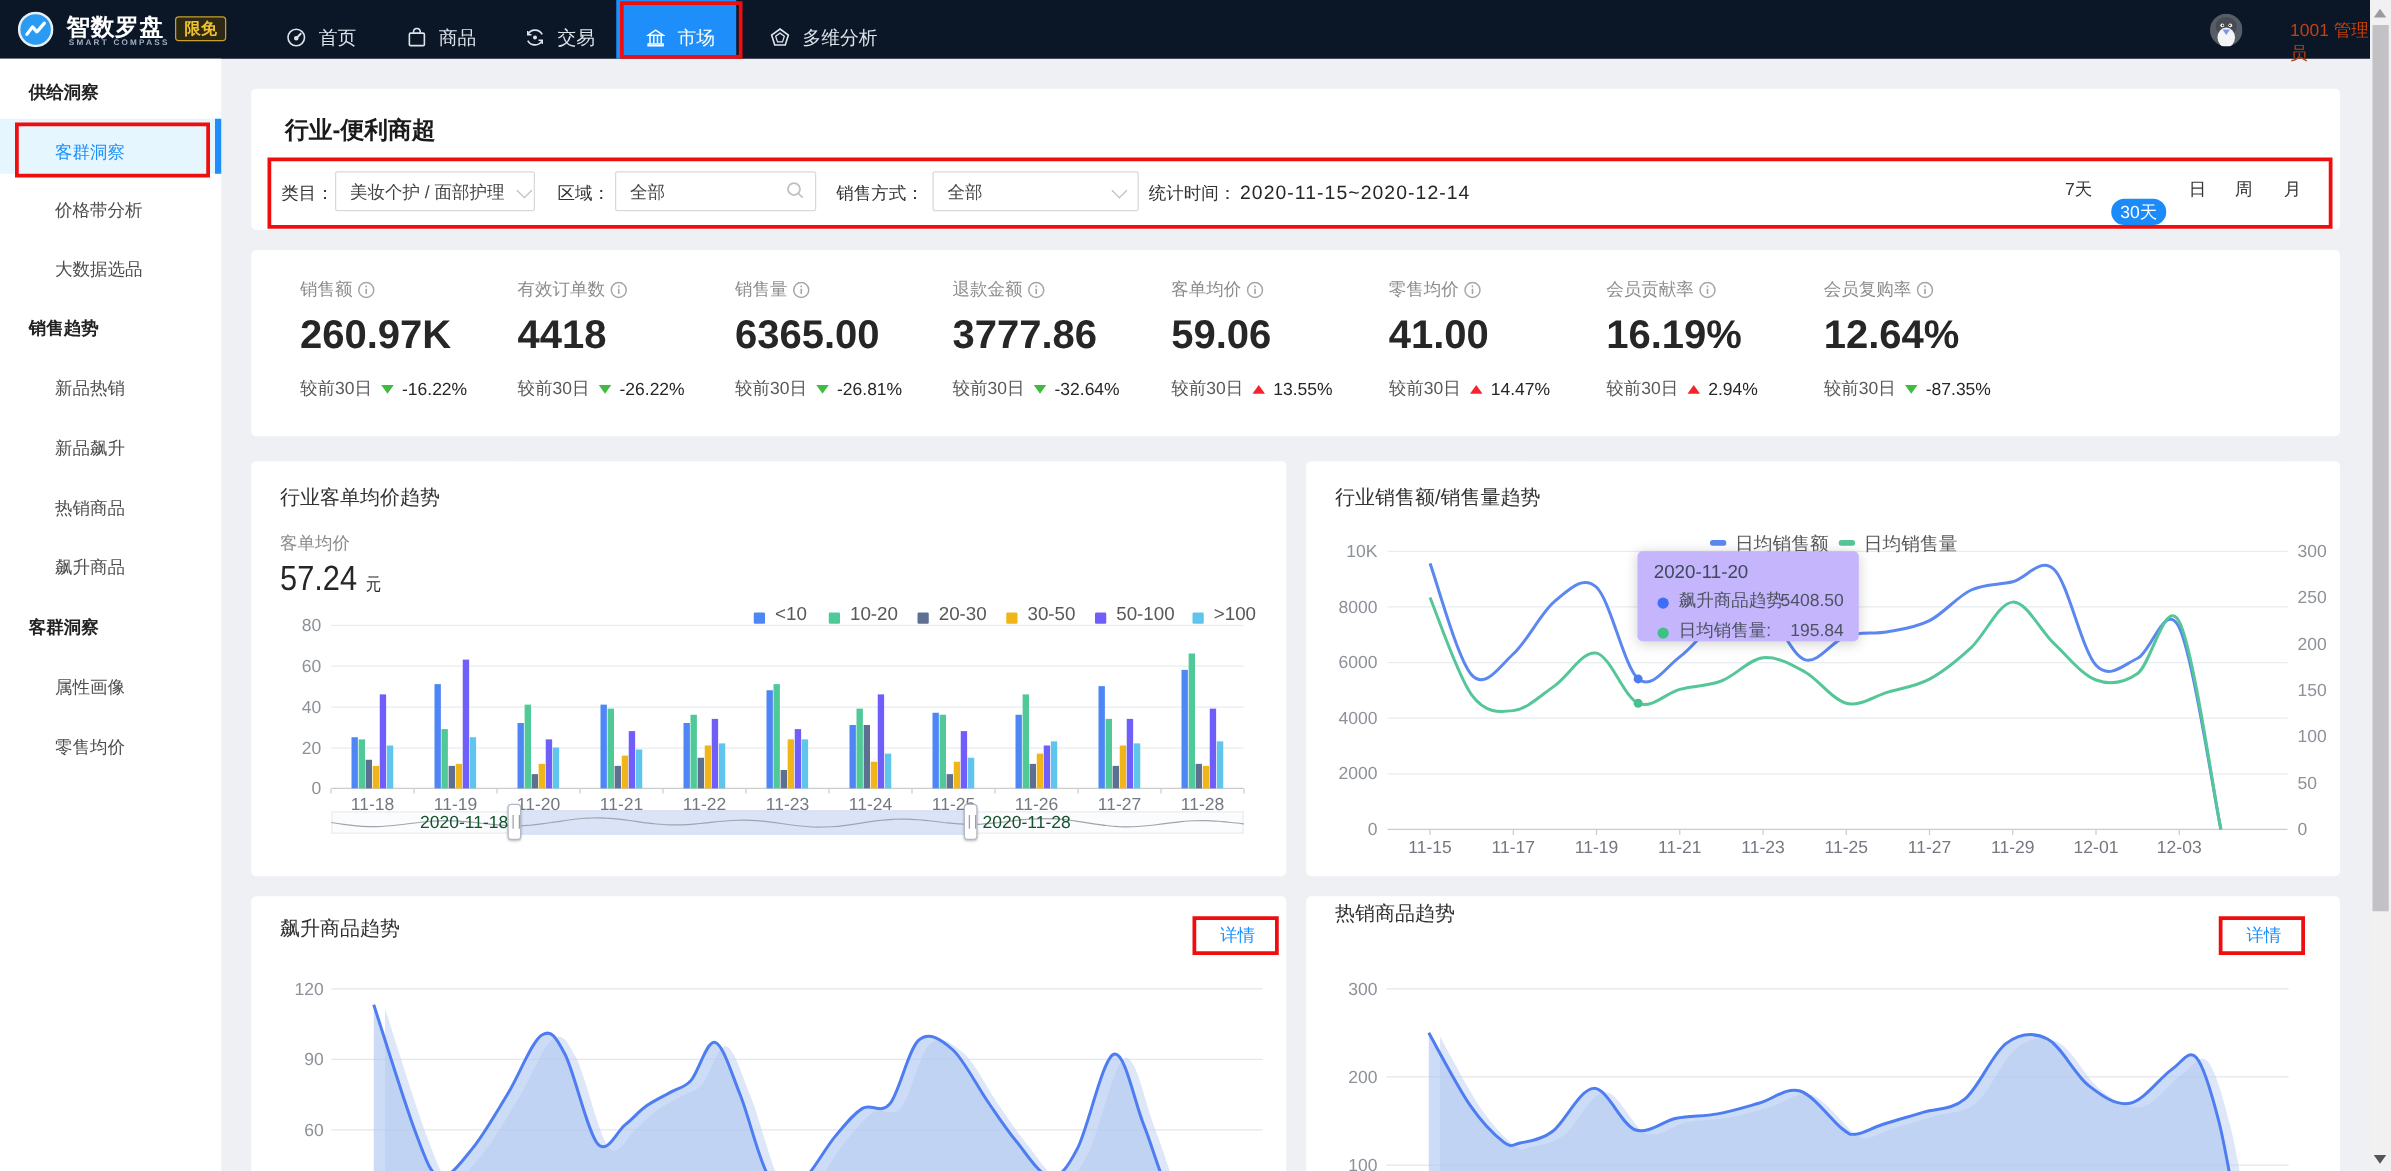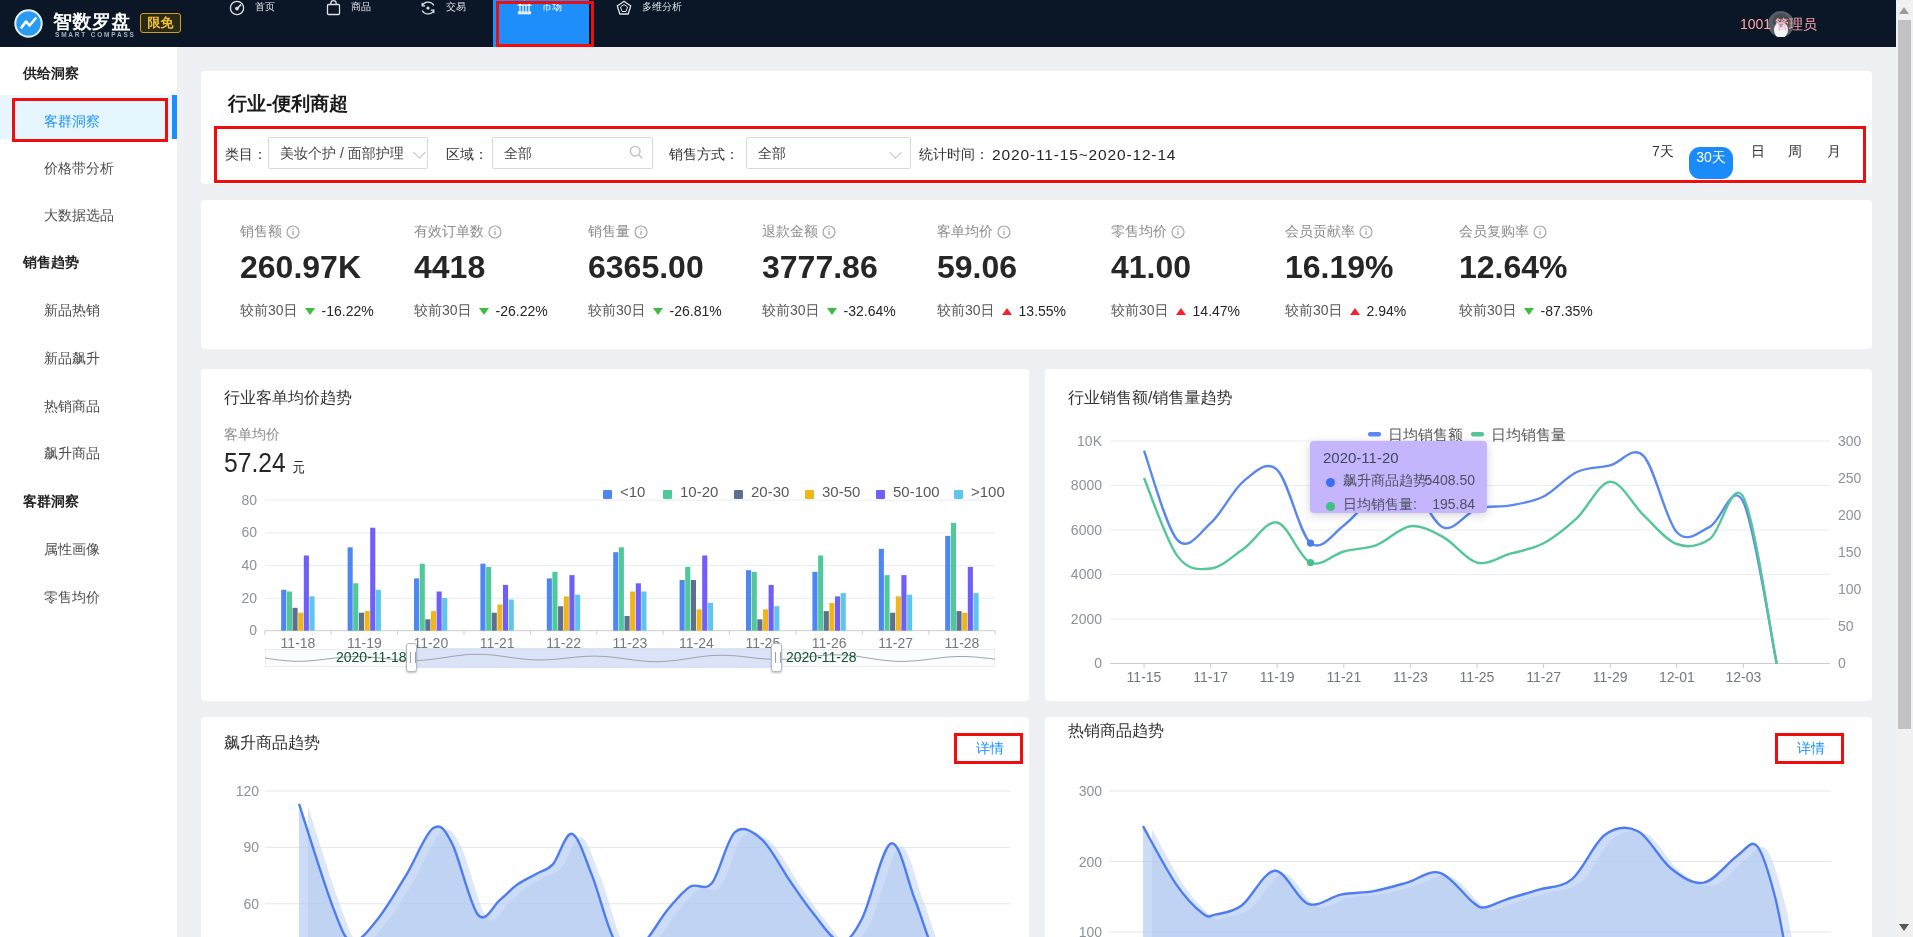--- a/index.html
+++ b/index.html
@@ -1,49 +1,49 @@
 <!DOCTYPE html>
 <html><head><meta charset="utf-8">
 <style>
 *{margin:0;padding:0;box-sizing:border-box}
 html,body{width:1913px;height:937px;overflow:hidden;font-family:"Liberation Sans",sans-serif}
 body{background:#eef0f4;position:relative}
 .abs{position:absolute}
 
 #nav{position:absolute;left:0;top:0;width:1896px;height:47px;background:#0b1626}
-.nitem{position:absolute;top:0;height:60px;display:flex;align-items:flex-start;color:#dde3ea;font-size:10px}
+.nitem{position:absolute;top:0;height:60px;display:flex;align-items:center;color:#dde3ea;font-size:15px}
 .nitem svg{margin-right:10px}
 #logo-cn{position:absolute;left:53px;top:9px;color:#fff;font-size:19px;font-weight:bold;letter-spacing:0.5px}
 #logo-en{position:absolute;left:55px;top:31px;color:#9fb0c2;font-size:6.5px;letter-spacing:1.8px;font-weight:bold}
 #badge{position:absolute;left:140px;top:13px;width:41px;height:20px;border:1px solid #c9a02c;border-radius:3px;background:#2e2913;color:#efc232;font-size:13px;font-weight:bold;text-align:center;line-height:18px}
 #navact{position:absolute;left:493px;top:0;width:96px;height:47px;background:#1e8ffa}
 .redbox{position:absolute;border:3px solid #f00d0d;z-index:50}
 #avatar{position:absolute;left:1768px;top:11px}
-#uname{position:absolute;left:1740px;top:16px;color:#fca5a5;font-size:14px}
+#uname{position:absolute;left:1832px;top:16px;color:#c2410c;font-size:14px}
 
 #sb{position:absolute;left:1896px;top:0;width:17px;height:937px;background:#f1f1f2}
 #sbt{position:absolute;left:1898px;top:20px;width:13px;height:709px;background:#c2c2c6}
 .sbarrow{position:absolute;left:1899px;width:0;height:0;border-left:5.5px solid transparent;border-right:5.5px solid transparent}
 
 #side{position:absolute;left:0;top:47px;width:177px;height:890px;background:#fff}
 .mh{position:absolute;left:23px;font-size:14px;font-weight:bold;color:#222;height:22px;line-height:22px}
 .mi{position:absolute;left:44px;font-size:14px;color:#4d4d4d;height:22px;line-height:22px}
 .mi.act{color:#1e90fa}
 #actbg{position:absolute;left:0;top:48px;width:172px;height:44px;background:#e6f6ff}
 #actbar{position:absolute;left:172px;top:48px;width:5px;height:44px;background:#1e8ffa}
 
 .card{position:absolute;background:#fff;border-radius:4px}
 .ctitle{position:absolute;left:23px;font-size:16px;color:#333;font-weight:500}
 
 #title{position:absolute;left:27px;top:20px;font-size:19px;font-weight:bold;color:#1a1a1a}
 .flabel{position:absolute;top:66px;font-size:14px;color:#333}
 .fsel{position:absolute;top:66px;height:32px;border:1px solid #d9d9d9;border-radius:2px;background:#fff;font-size:14px;color:#444;line-height:30px;padding-left:11px}
 .chev{position:absolute;width:9px;height:9px;border-right:1.4px solid #bfbfbf;border-bottom:1.4px solid #bfbfbf;transform:rotate(45deg)}
 .dpill{position:absolute;top:72px;font-size:14px;color:#333}
-#pill30{position:absolute;left:1488px;top:76px;width:44px;height:32px;background:#1b8bfa;border-radius:11px;color:#fff;font-size:14px;text-align:center;line-height:21px}
+#pill30{position:absolute;left:1488px;top:88px;width:44px;height:21px;background:#1b8bfa;border-radius:11px;color:#fff;font-size:14px;text-align:center;line-height:21px}
 
 .stat{position:absolute;top:22px;width:180px}
 .slab{font-size:14px;color:#8c8c8c;height:20px;display:flex;align-items:center;gap:4px}
 .info{width:14px;height:14px}
 .snum{font-size:32px;font-weight:600;color:#262626;margin-top:7px;letter-spacing:0}
 .scmp{font-size:14px;color:#595959;margin-top:16px;display:flex;align-items:center;gap:7px}
 .spct{color:#262626}
 .tri-d{width:0;height:0;border-left:5.5px solid transparent;border-right:5.5px solid transparent;border-top:7px solid #3fbc3f;display:inline-block}
 .tri-u{width:0;height:0;border-left:5.5px solid transparent;border-right:5.5px solid transparent;border-bottom:7px solid #f5222d;display:inline-block}
 .ax{font-size:14px;fill:#8d9199;font-family:"Liberation Sans",sans-serif}

